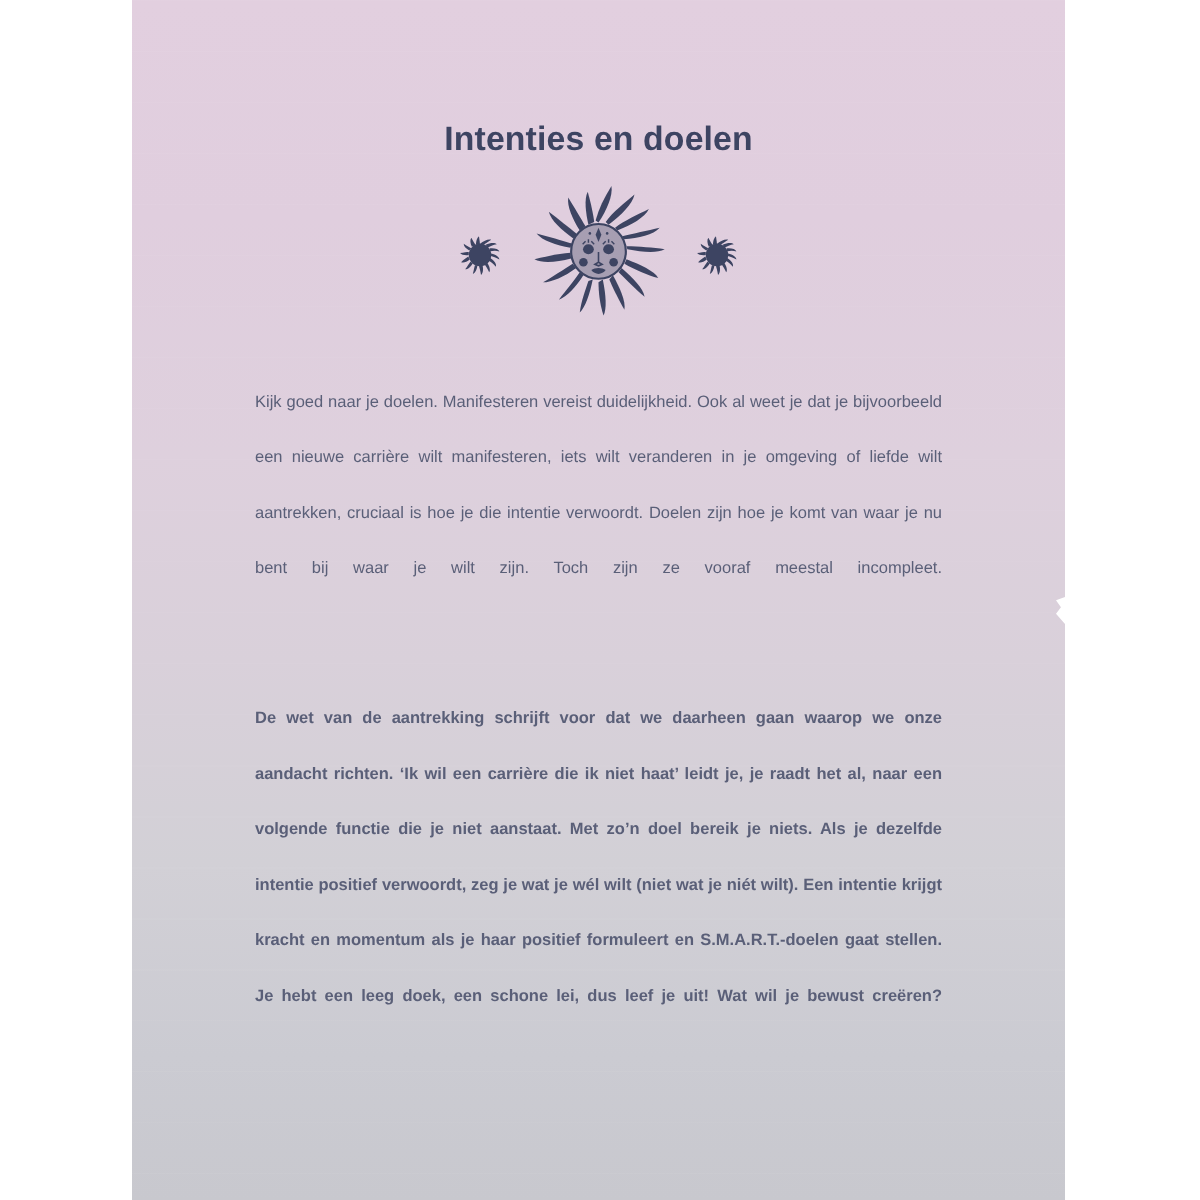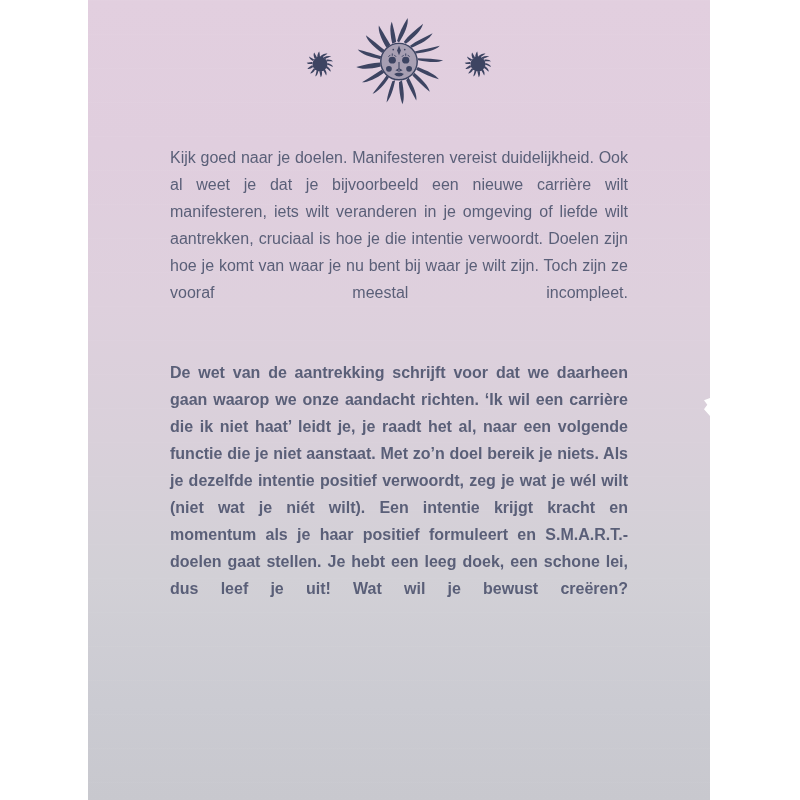--- a/index.html
+++ b/index.html
@@ -95,22 +95,22 @@
 
   .body-copy {
     margin: 0 auto;
     padding-top: 44px;
     width: 458px;
   }
 
   .body-copy p {
     margin: 0 0 26px 0;
     font-family: "Liberation Sans", sans-serif;
-    font-size: 16px;
-    line-height: 27px;
+    font-size: 11px;
+    line-height: 37px;
     color: #5a5f78;
     text-align: justify;
     text-justify: inter-word;
     hyphens: none;
     -webkit-font-smoothing: antialiased;
   }
   .body-copy p:last-child { margin-bottom: 0; font-weight: bold; }
   .body-copy p::after {
     content: "";
     display: inline-block;
@@ -121,20 +121,21 @@
 <body>
 
 <div id="page-root">
 
   <div class="page-sheet">
 
     <div class="edge-notch"></div>
 
     <div class="content">
 
+      <h1 class="chapter-title">Intenties en doelen</h1>
 
       <div class="ornament">
 
         <span>
           <svg width="34" height="34" viewBox="0 0 100 100" aria-hidden="true">
             <g fill="#3d4462">
               <circle cx="50" cy="50" r="22"></circle>
               <g>
                 <path d="M50 28 C58 22 66 18 72 20 C66 24 60 28 56 31 Z"></path>
                 <path d="M61 30 C70 26 79 25 83 29 C76 30 69 33 65 36 Z"></path>

